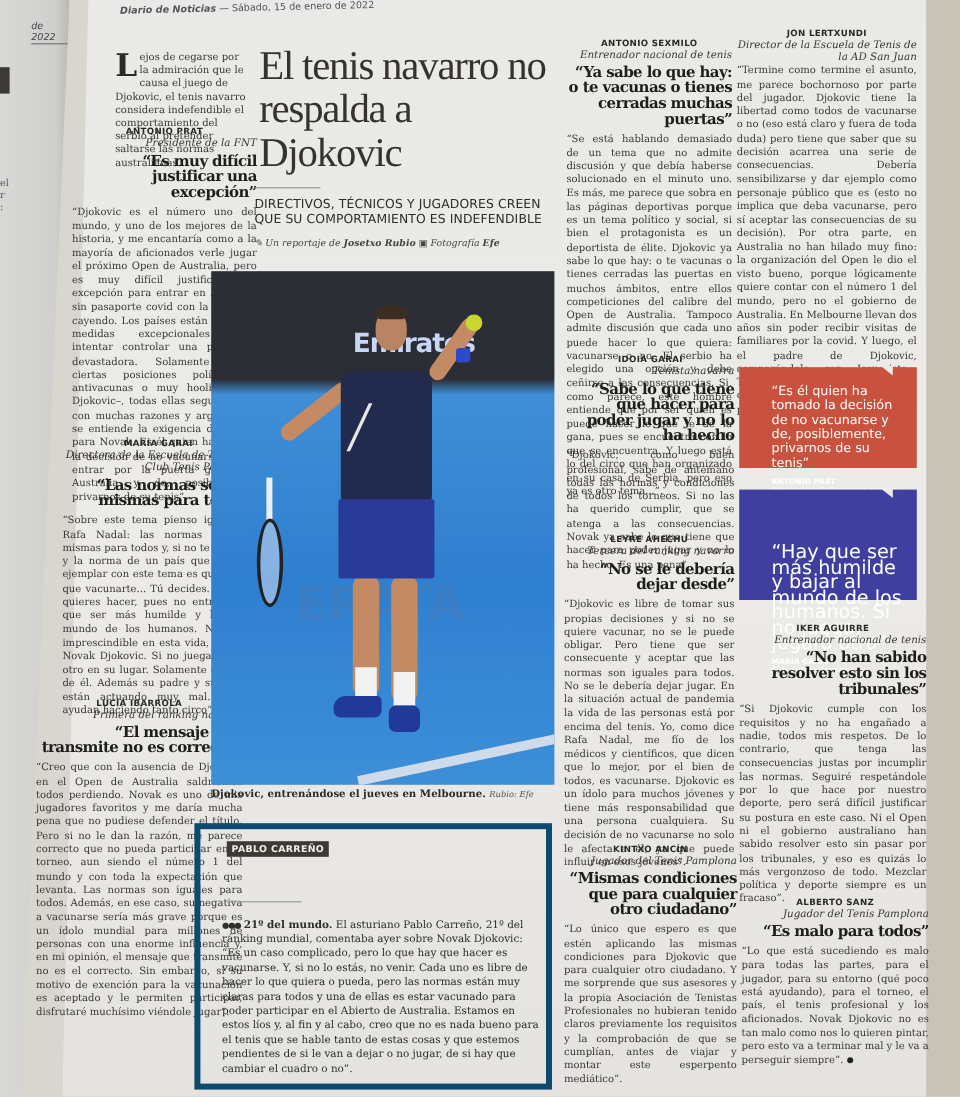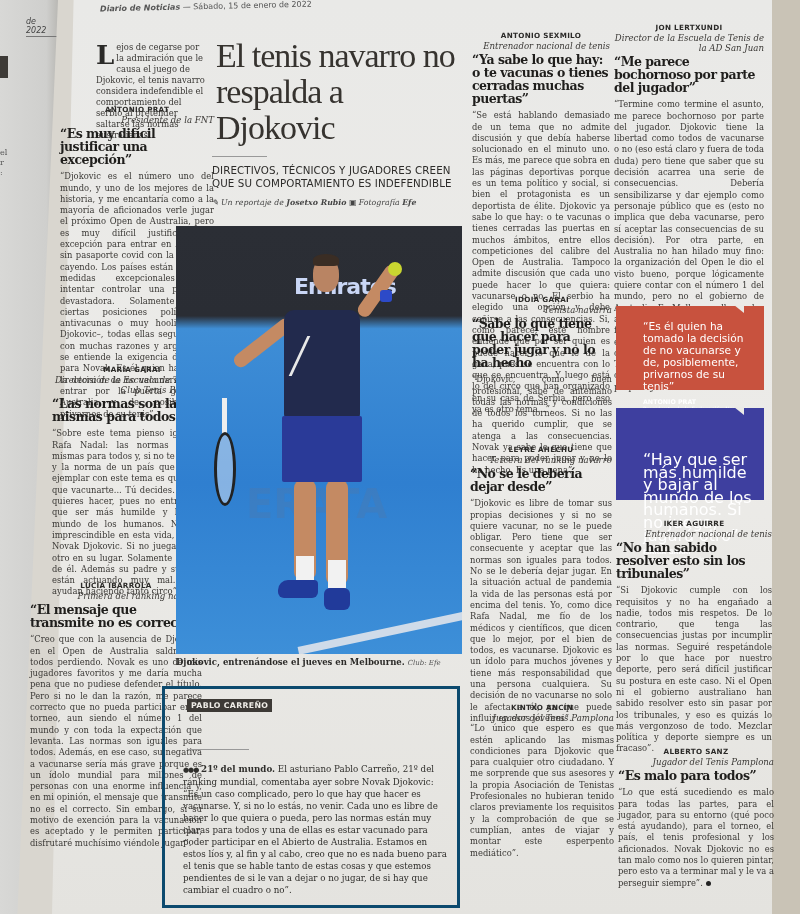--- a/index.html
+++ b/index.html
@@ -24,21 +24,21 @@
     clip-path: polygon(3% 0, 100% 0, 100% 100%, 0 100%);
   }
   .right-edge { position: absolute; right: 0; top: 0; width: 28px; height: 914px; background: #c9c3b6; }
   .masthead { position: absolute; left: 100px; top: 2px; font-size: 8px; font-family: "DejaVu Sans", sans-serif; color: #555; transform: rotate(-1.3deg); }
   .masthead b { font-style: italic; font-weight: 700; }
 
   .col { position: absolute; font-size: 8.4px; line-height: 11.3px; color: #3a3835; }
   .col p { text-align: justify; }
   .name { font-family: "DejaVu Sans", sans-serif; font-weight: 700; font-size: 7.2px; text-align: center; letter-spacing: 0.3px; color: #2b2a28; }
   .role { font-style: italic; font-size: 8.6px; text-align: right; line-height: 10px; color: #3a3835; }
-  .qhead { font-weight: 700; font-size: 12.5px; line-height: 13px; text-align: left; margin: 2px 0 5px 0; color: #1f1e1c; letter-spacing: -0.5px; }
+  .qhead { font-weight: 700; font-size: 12.5px; line-height: 13px; text-align: right; margin: 2px 0 5px 0; color: #1f1e1c; letter-spacing: -0.5px; }
 
   .lead { position: absolute; left: 96px; top: 42px; width: 112px; font-size: 8.4px; line-height: 11px; color: #3a3835; }
   .dropcap { float: left; font-size: 26px; line-height: 22px; font-weight: 700; margin-right: 2px; margin-top: 2px; color: #2b2a28; }
 
   .headline { position: absolute; left: 216px; top: 38px; width: 250px; font-size: 34px; line-height: 36px; font-family: Liberation Serif, serif; color: #36332f; letter-spacing: -1px; }
   .rule-short { position: absolute; left: 212px; top: 156px; width: 55px; height: 1px; background: #999; }
   .subhead { position: absolute; left: 212px; top: 164px; width: 258px; font-family: "DejaVu Sans", sans-serif; font-size: 10.3px; line-height: 13px; color: #2d2c2a; letter-spacing: 0.1px; }
   .byline { position: absolute; left: 212px; top: 198px; font-size: 7.8px; font-style: italic; color: #444; }
   .byline b { font-weight: 700; }
 
@@ -59,21 +59,21 @@
   .shoe-r { position: absolute; left: 148px; top: 362px; width: 26px; height: 22px; background: #213a9a; border-radius: 6px; }
   .arm-l { position: absolute; left: 52px; top: 110px; width: 70px; height: 14px; background: #c48a63; border-radius: 7px; transform: rotate(-38deg); }
   .arm-r { position: absolute; left: 172px; top: 58px; width: 60px; height: 14px; background: #c48a63; border-radius: 7px; transform: rotate(-55deg); }
   .wristband { position: absolute; left: 204px; top: 64px; width: 12px; height: 12px; background: #2d4ac8; border-radius: 3px; }
   .ball { position: absolute; left: 212px; top: 36px; width: 14px; height: 14px; background: #c9d630; border-radius: 50%; }
   .racket-handle { position: absolute; left: 46px; top: 172px; width: 5px; height: 36px; background: #eee; }
   .racket-head { position: absolute; left: 38px; top: 206px; width: 22px; height: 74px; border: 3px solid #222; border-radius: 50%; background: rgba(220,230,245,0.5); }
   .caption { position: absolute; left: 176px; top: 657px; font-size: 8.5px; font-weight: 700; color: #2b2a28; }
   .caption i { font-weight: 400; font-size: 7px; color: #555; }
 
-  .box { position: absolute; left: 162px; top: 686px; width: 298px; height: 222px; border: 3px solid #0c4a6e; }
+  .box { position: absolute; left: 162px; top: 686px; width: 298px; height: 222px; border: 5px solid #0c4a6e; }
   .box .tag { position: absolute; left: 22px; top: 10px; background: #3d3a36; color: #f0eee8; font-family: "DejaVu Sans", sans-serif; font-weight: 700; font-size: 7.8px; padding: 2px 4px; letter-spacing: 0.3px; }
   .box .boxhead { position: absolute; left: 22px; top: 32px; font-size: 14px; color: #2b2a28; letter-spacing: -0.7px; }
   .box .boxrule { position: absolute; left: 22px; top: 60px; width: 62px; height: 1px; background: #999; }
   .box .boxbody { position: absolute; left: 18px; top: 74px; width: 268px; font-size: 8.7px; line-height: 12px; color: #2f2e2b; }
   .dots { font-size: 7px; letter-spacing: -1px; }
 
   .pull { position: absolute; width: 148px; color: #fff; font-family: "DejaVu Sans", sans-serif; padding: 14px 10px 10px 27px; }
   .pull.red { left: 616px; top: 306px; height: 84px; background: #c8523e; }
   .pull.blue { left: 616px; top: 408px; height: 92px; background: #3e3f9f; }
   .pull .pq { font-size: 10.6px; line-height: 12px; }
@@ -161,21 +161,21 @@
   <div class="player-shorts"></div>
   <div class="sock-l"></div>
   <div class="sock-r"></div>
   <div class="shoe-l"></div>
   <div class="shoe-r"></div>
   <div class="racket-handle"></div>
   <div class="racket-head"></div>
 </div>
 <div class="caption">
   <span>Djokovic, entrenándose el jueves en Melbourne.</span>
-  <i>Club: Efe</i>
+  <i>Rubio: Efe</i>
 </div>
 
 <div class="box">
   <div class="tag">PABLO CARREÑO</div>
   <div class="boxrule"></div>
   <div class="boxbody">
     <span class="dots">●●●</span>
     <b>21º del mundo.</b>
     <span>El asturiano Pablo Carreño, 21º del ránking mundial, comentaba ayer sobre Novak Djokovic: “Es un caso complicado, pero lo que hay que hacer es vacunarse. Y, si no lo estás, no venir. Cada uno es libre de hacer lo que quiera o pueda, pero las normas están muy claras para todos y una de ellas es estar vacunado para poder participar en el Abierto de Australia. Estamos en estos líos y, al fin y al cabo, creo que no es nada bueno para el tenis que se hable tanto de estas cosas y que estemos pendientes de si le van a dejar o no jugar, de si hay que cambiar el cuadro o no”.</span>
   </div>
@@ -198,27 +198,27 @@
 <div class="col" style="left:470px; top:444px; width:142px;">
   <div class="name">LEYRE AHECHU</div>
   <div class="role">Tercera del ranking navarro</div>
   <div class="qhead">“No se le debería dejar desde”</div>
   <p>“Djokovic es libre de tomar sus propias decisiones y si no se quiere vacunar, no se le puede obligar. Pero tiene que ser consecuente y aceptar que las normas son iguales para todos. No se le debería dejar jugar. En la situación actual de pandemia la vida de las personas está por encima del tenis. Yo, como dice Rafa Nadal, me fío de los médicos y científicos, que dicen que lo mejor, por el bien de todos, es vacunarse. Djokovic es un ídolo para muchos jóvenes y tiene más responsabilidad que una persona cualquiera. Su decisión de no vacunarse no solo le afecta a él, ya que puede influir en esos jóvenes”.</p>
 </div>
 
 <div class="col" style="left:470px; top:702px; width:144px;">
   <div class="name">KINTXO ANCÍN</div>
   <div class="role">Jugador del Tenis Pamplona</div>
+  <div class="qhead">“Mismas condiciones que para cualquier otro ciudadano”</div>
   <p>“Lo único que espero es que estén aplicando las mismas condiciones para Djokovic que para cualquier otro ciudadano. Y me sorprende que sus asesores y la propia Asociación de Tenistas Profesionales no hubieran tenido claros previamente los requisitos y la comprobación de que se cumplían, antes de viajar y montar este esperpento mediático”.</p>
 </div>
 
 <div class="col" style="left:614px; top:22px; width:150px;">
   <div class="name">JON LERTXUNDI</div>
   <div class="role">Director de la Escuela de Tenis de la AD San Juan</div>
-  <div class="qhead">“Me parece bochornoso por parte del jugador”</div>
   <p>“Termine como termine el asunto, me parece bochornoso por parte del jugador. Djokovic tiene la libertad como todos de vacunarse o no (eso está claro y fuera de toda duda) pero tiene que saber que su decisión acarrea una serie de consecuencias. Debería sensibilizarse y dar ejemplo como personaje público que es (esto no implica que deba vacunarse, pero sí aceptar las consecuencias de su decisión). Por otra parte, en Australia no han hilado muy fino: la organización del Open le dio el visto bueno, porque lógicamente quiere contar con el número 1 del mundo, pero no el gobierno de Australia. En Melbourne llevan dos años sin poder recibir visitas de familiares por la covid. Y luego, el el padre de Djokovic, comparándolo con Jesucristo... Termine como termine el asunto, creo que el gran perjudicado es el propio Djokovic”.</p>
 </div>
 
 <div class="pull red">
   <div class="notch"></div>
   <div class="pq">“Es él quien ha tomado la decisión de no vacunarse y de, posiblemente, privarnos de su tenis”</div>
   <div class="pname">ANTONIO PRAT</div>
   <div class="prole">Presidente de la Federación Navarra</div>
 </div>
 

